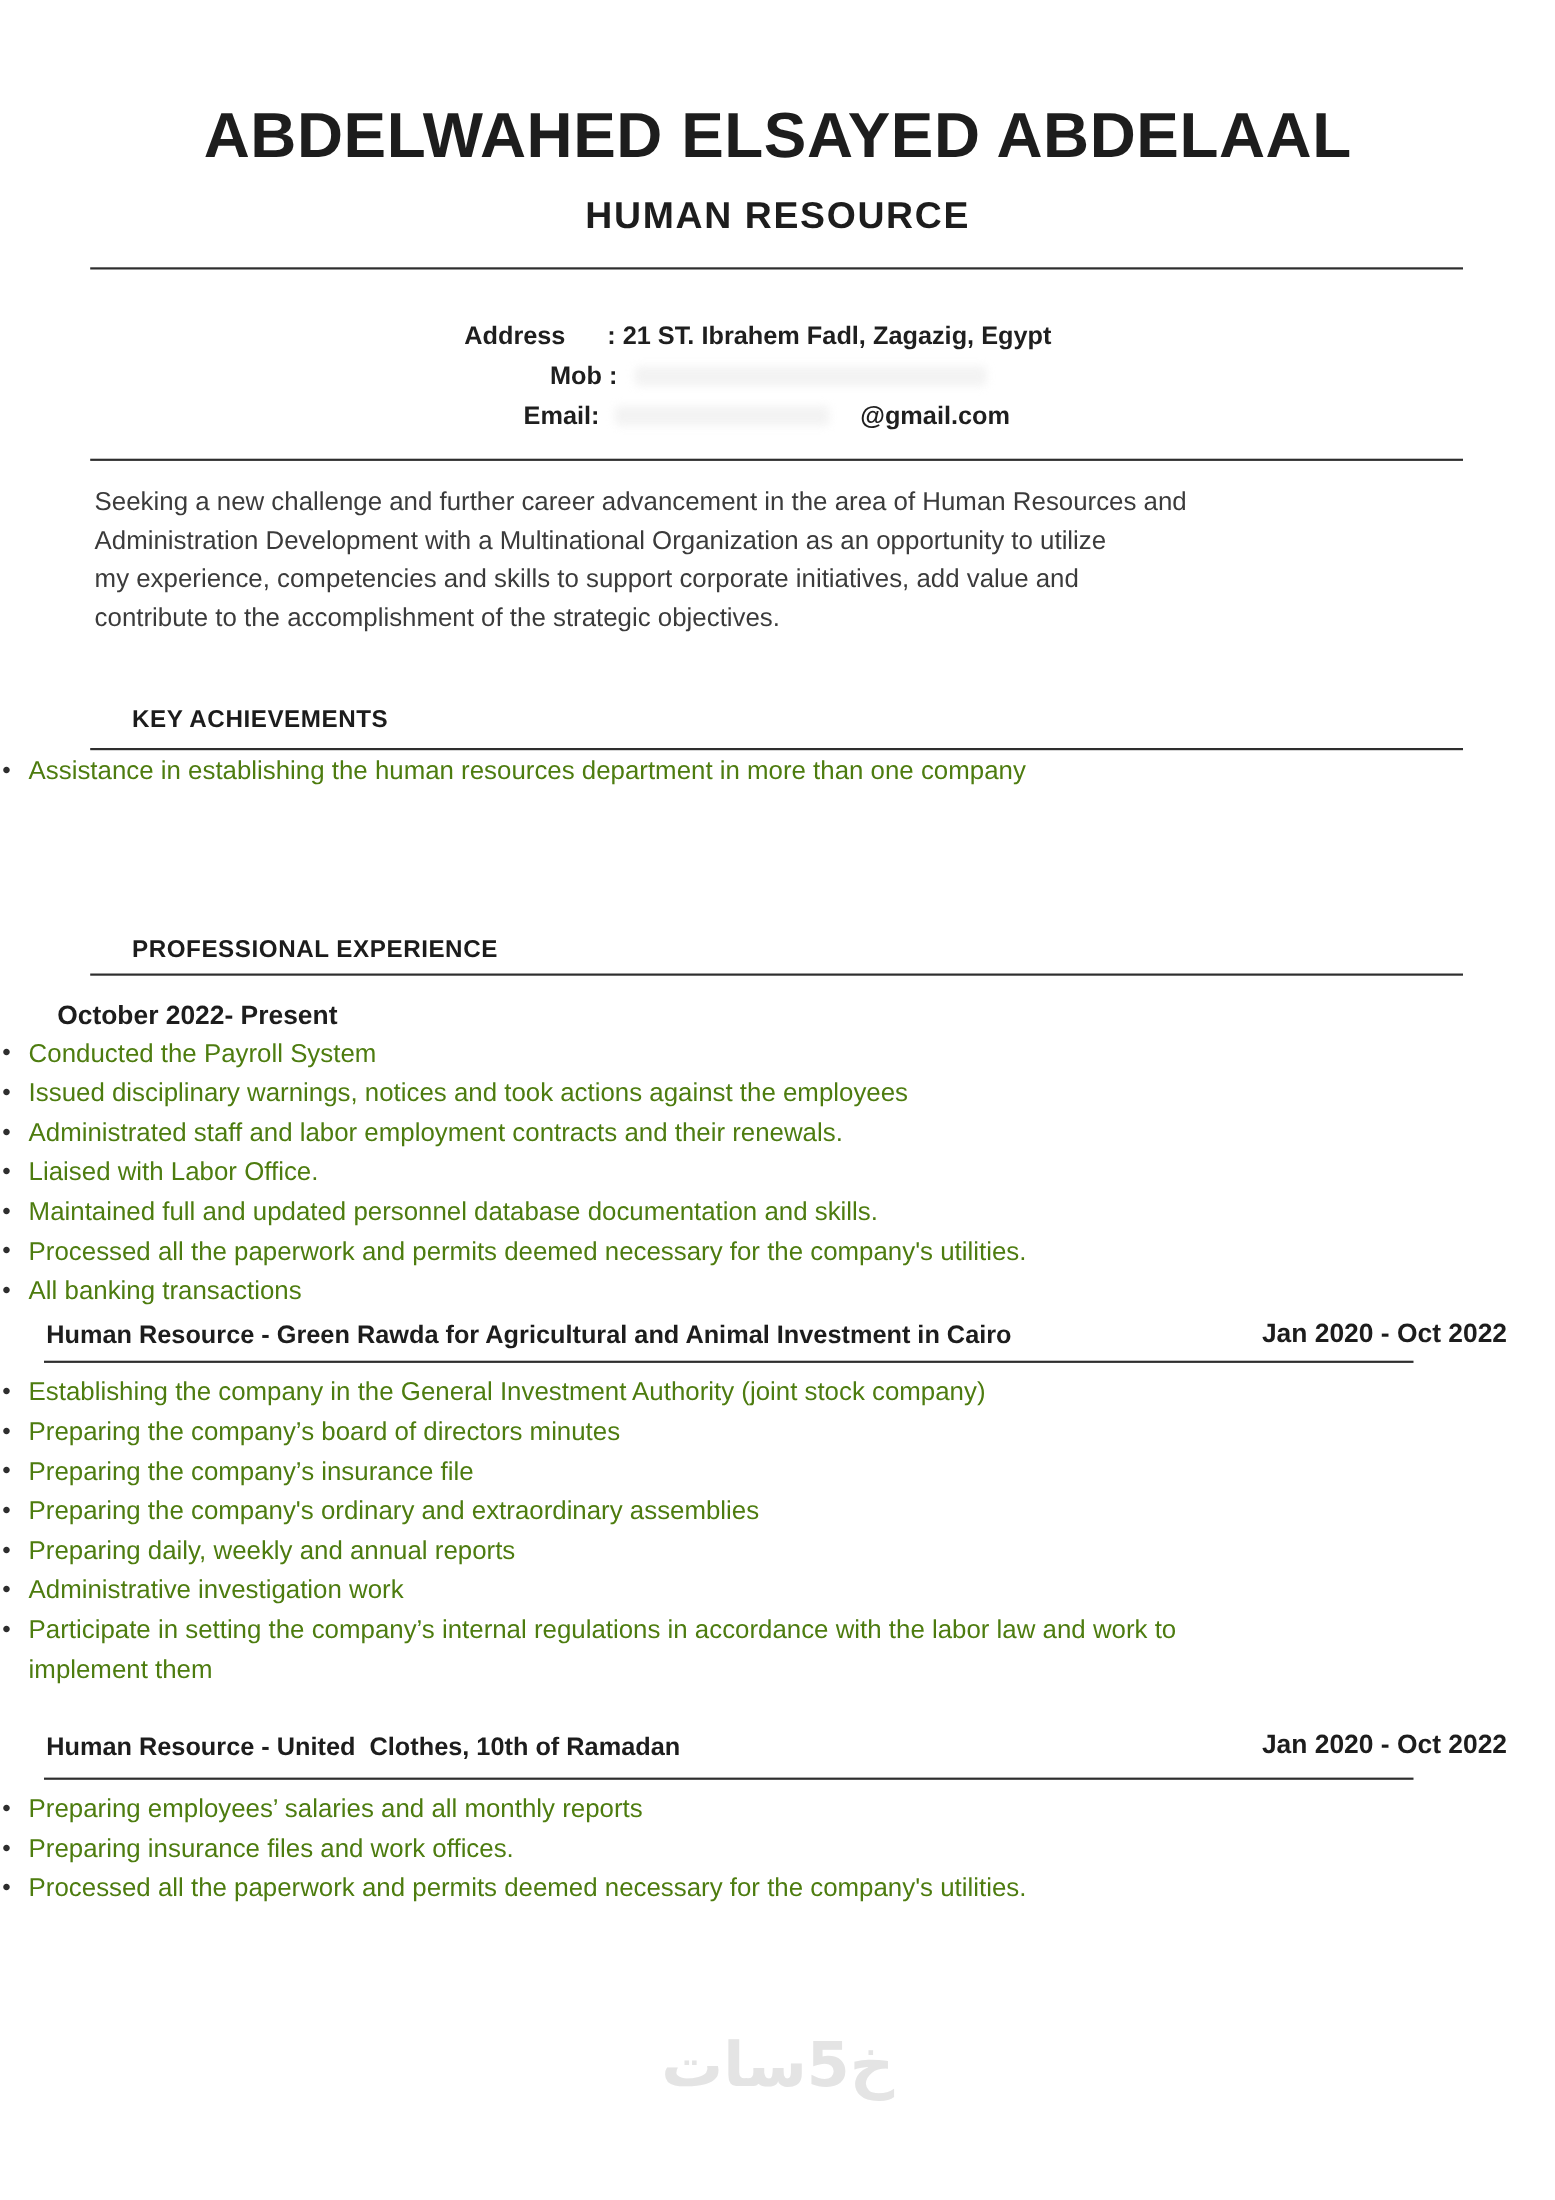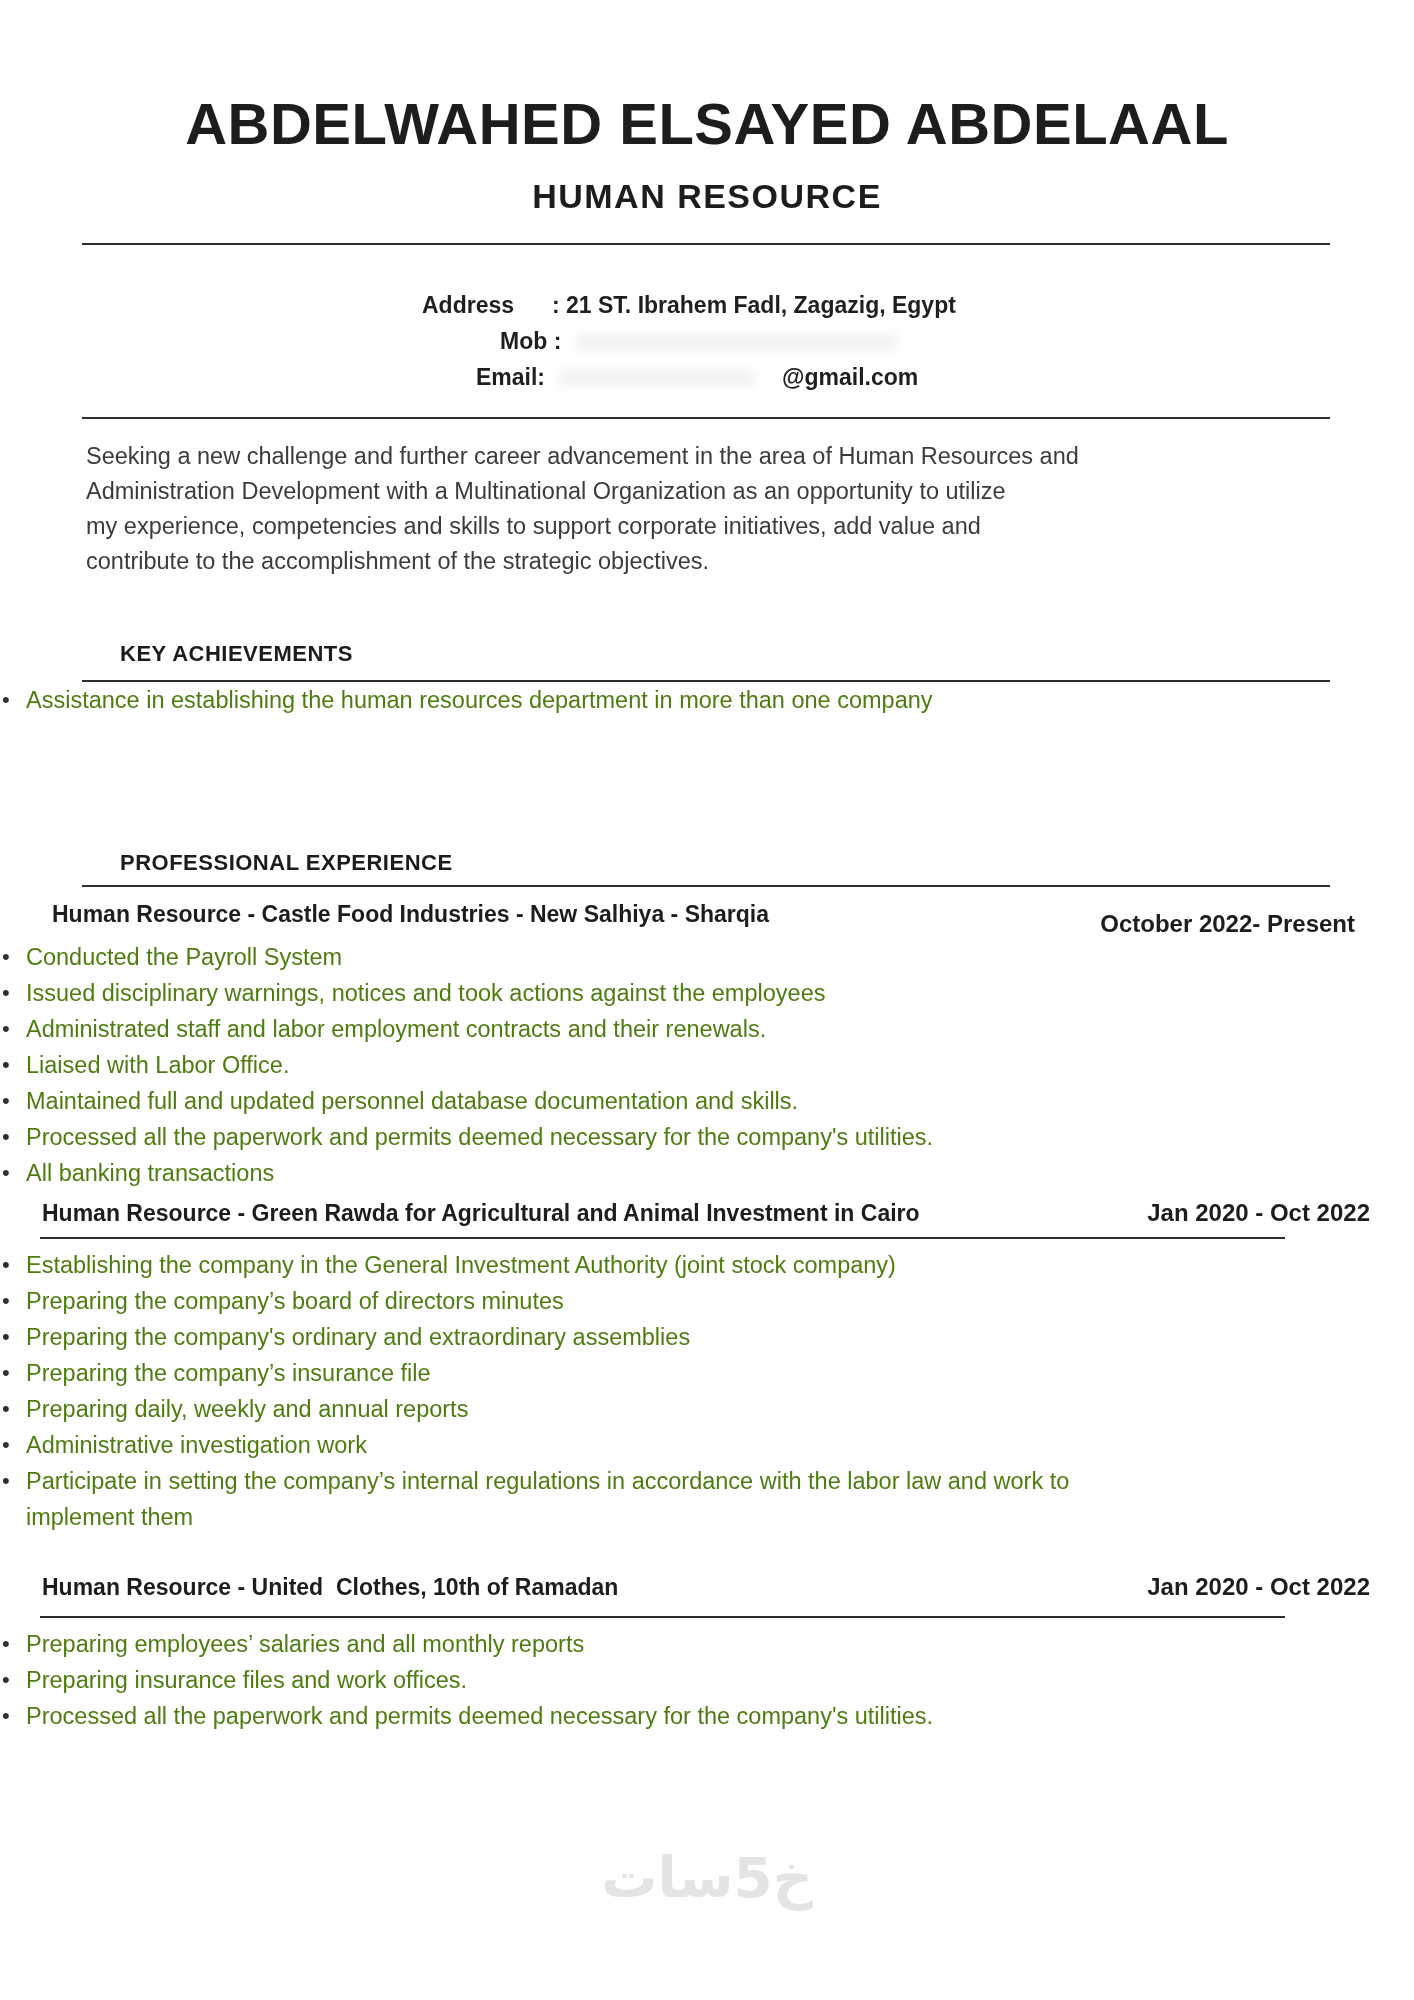--- a/index.html
+++ b/index.html
@@ -185,43 +185,42 @@
   <div class="section-heading heading-achievements">KEY ACHIEVEMENTS</div>
   <hr class="rule rule-achievements">
   <ul class="bullets achievement-list">
     <li>Assistance in establishing the human resources department in more than one company</li>
   </ul>
 
   <div class="section-heading heading-experience">PROFESSIONAL EXPERIENCE</div>
   <hr class="rule rule-experience">
 
   <div class="job-header job1-header">
-    <span class="job-title">Human Resource - Castle Food Industries - New Salhiya - Sharqia</span>
     <span class="job-dates">October 2022- Present</span>
   </div>
   <ul class="bullets job1-bullets">
     <li>Conducted the Payroll System</li>
     <li>Issued disciplinary warnings, notices and took actions against the employees</li>
     <li>Administrated staff and labor employment contracts and their renewals.</li>
     <li>Liaised with Labor Office.</li>
     <li>Maintained full and updated personnel database documentation and skills.</li>
     <li>Processed all the paperwork and permits deemed necessary for the company's utilities.</li>
     <li>All banking transactions</li>
   </ul>
 
   <div class="job-header job2-header">
     <span class="job-title">Human Resource - Green Rawda for Agricultural and Animal Investment in Cairo</span>
     <span class="job-dates">Jan 2020 - Oct 2022</span>
   </div>
   <hr class="job-rule job2-rule">
   <ul class="bullets job2-bullets">
     <li>Establishing the company in the General Investment Authority (joint stock company)</li>
     <li>Preparing the company’s board of directors minutes</li>
+    <li>Preparing the company’s insurance file</li>
     <li>Preparing the company's ordinary and extraordinary assemblies</li>
-    <li>Preparing the company’s insurance file</li>
     <li>Preparing daily, weekly and annual reports</li>
     <li>Administrative investigation work</li>
     <li>Participate in setting the company’s internal regulations in accordance with the labor law and work to implement them</li>
   </ul>
 
   <div class="job-header job3-header">
     <span class="job-title">Human Resource - United  Clothes, 10th of Ramadan</span>
     <span class="job-dates">Jan 2020 - Oct 2022</span>
   </div>
   <hr class="job-rule job3-rule">

